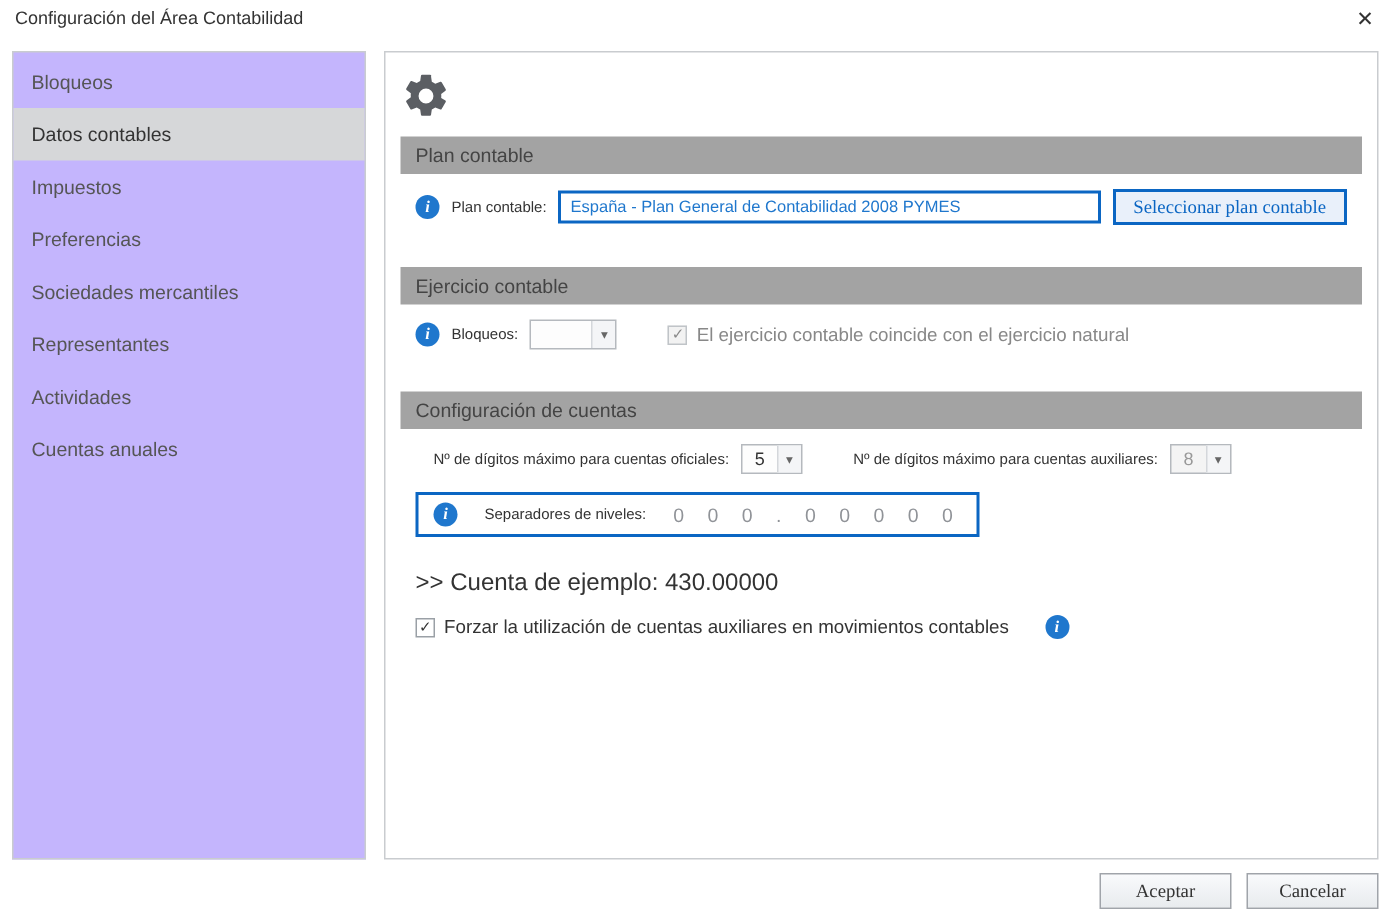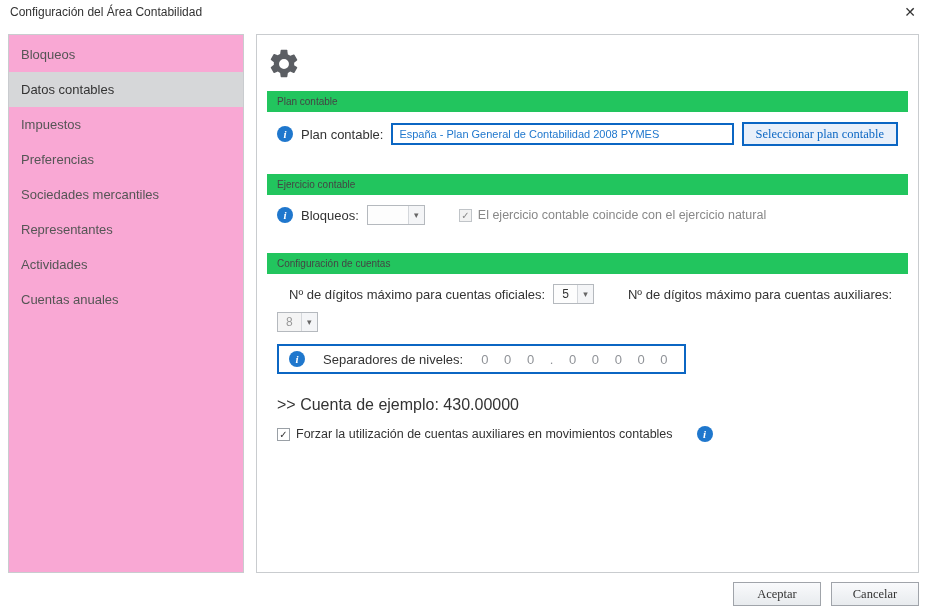--- a/index.html
+++ b/index.html
@@ -40,21 +40,21 @@
     display: flex;
     gap: 12px;
     padding: 10px 8px 6px 8px;
     height: 555px;
   }
 
   
   .sidebar {
     width: 236px;
     border: 1px solid #c9cccf;
-    background: #f9a8d4;
+    background: #c4b5fd;
     padding: 2px 0;
   }
   .sidebar-item {
     padding: 0 12px;
     height: 35px;
     line-height: 35px;
     font-size: 13px;
     color: #555;
     cursor: pointer;
   }
@@ -81,22 +81,22 @@
   .panel-title {
     font-size: 14px;
     color: #333;
   }
 
   
   .group {
     margin-bottom: 8px;
   }
   .group-title {
-    background: #22c55e;
-    font-size: 10px;
+    background: #a3a3a3;
+    font-size: 13px;
     color: #444;
     padding: 5px 10px;
     margin: 0 0 10px 0;
   }
   .group-body {
     padding: 0 10px 8px 10px;
   }
 
   .row {
     display: flex;
@@ -116,21 +116,21 @@
     background: #1f77cd;
     color: #fff;
     font-size: 11px;
     font-weight: bold;
     font-style: italic;
     font-family: Georgia, serif;
     line-height: 1;
     cursor: default;
   }
 
-  .label { color: #333; font-size: 13px; }
+  .label { color: #333; font-size: 10px; }
 
   
   .plan-field {
     flex: 1;
     min-width: 280px;
     border: 2px solid #0b66c3;
     background: #fff;
     padding: 3px 6px;
     font-size: 11px;
     color: #1f77cd;

